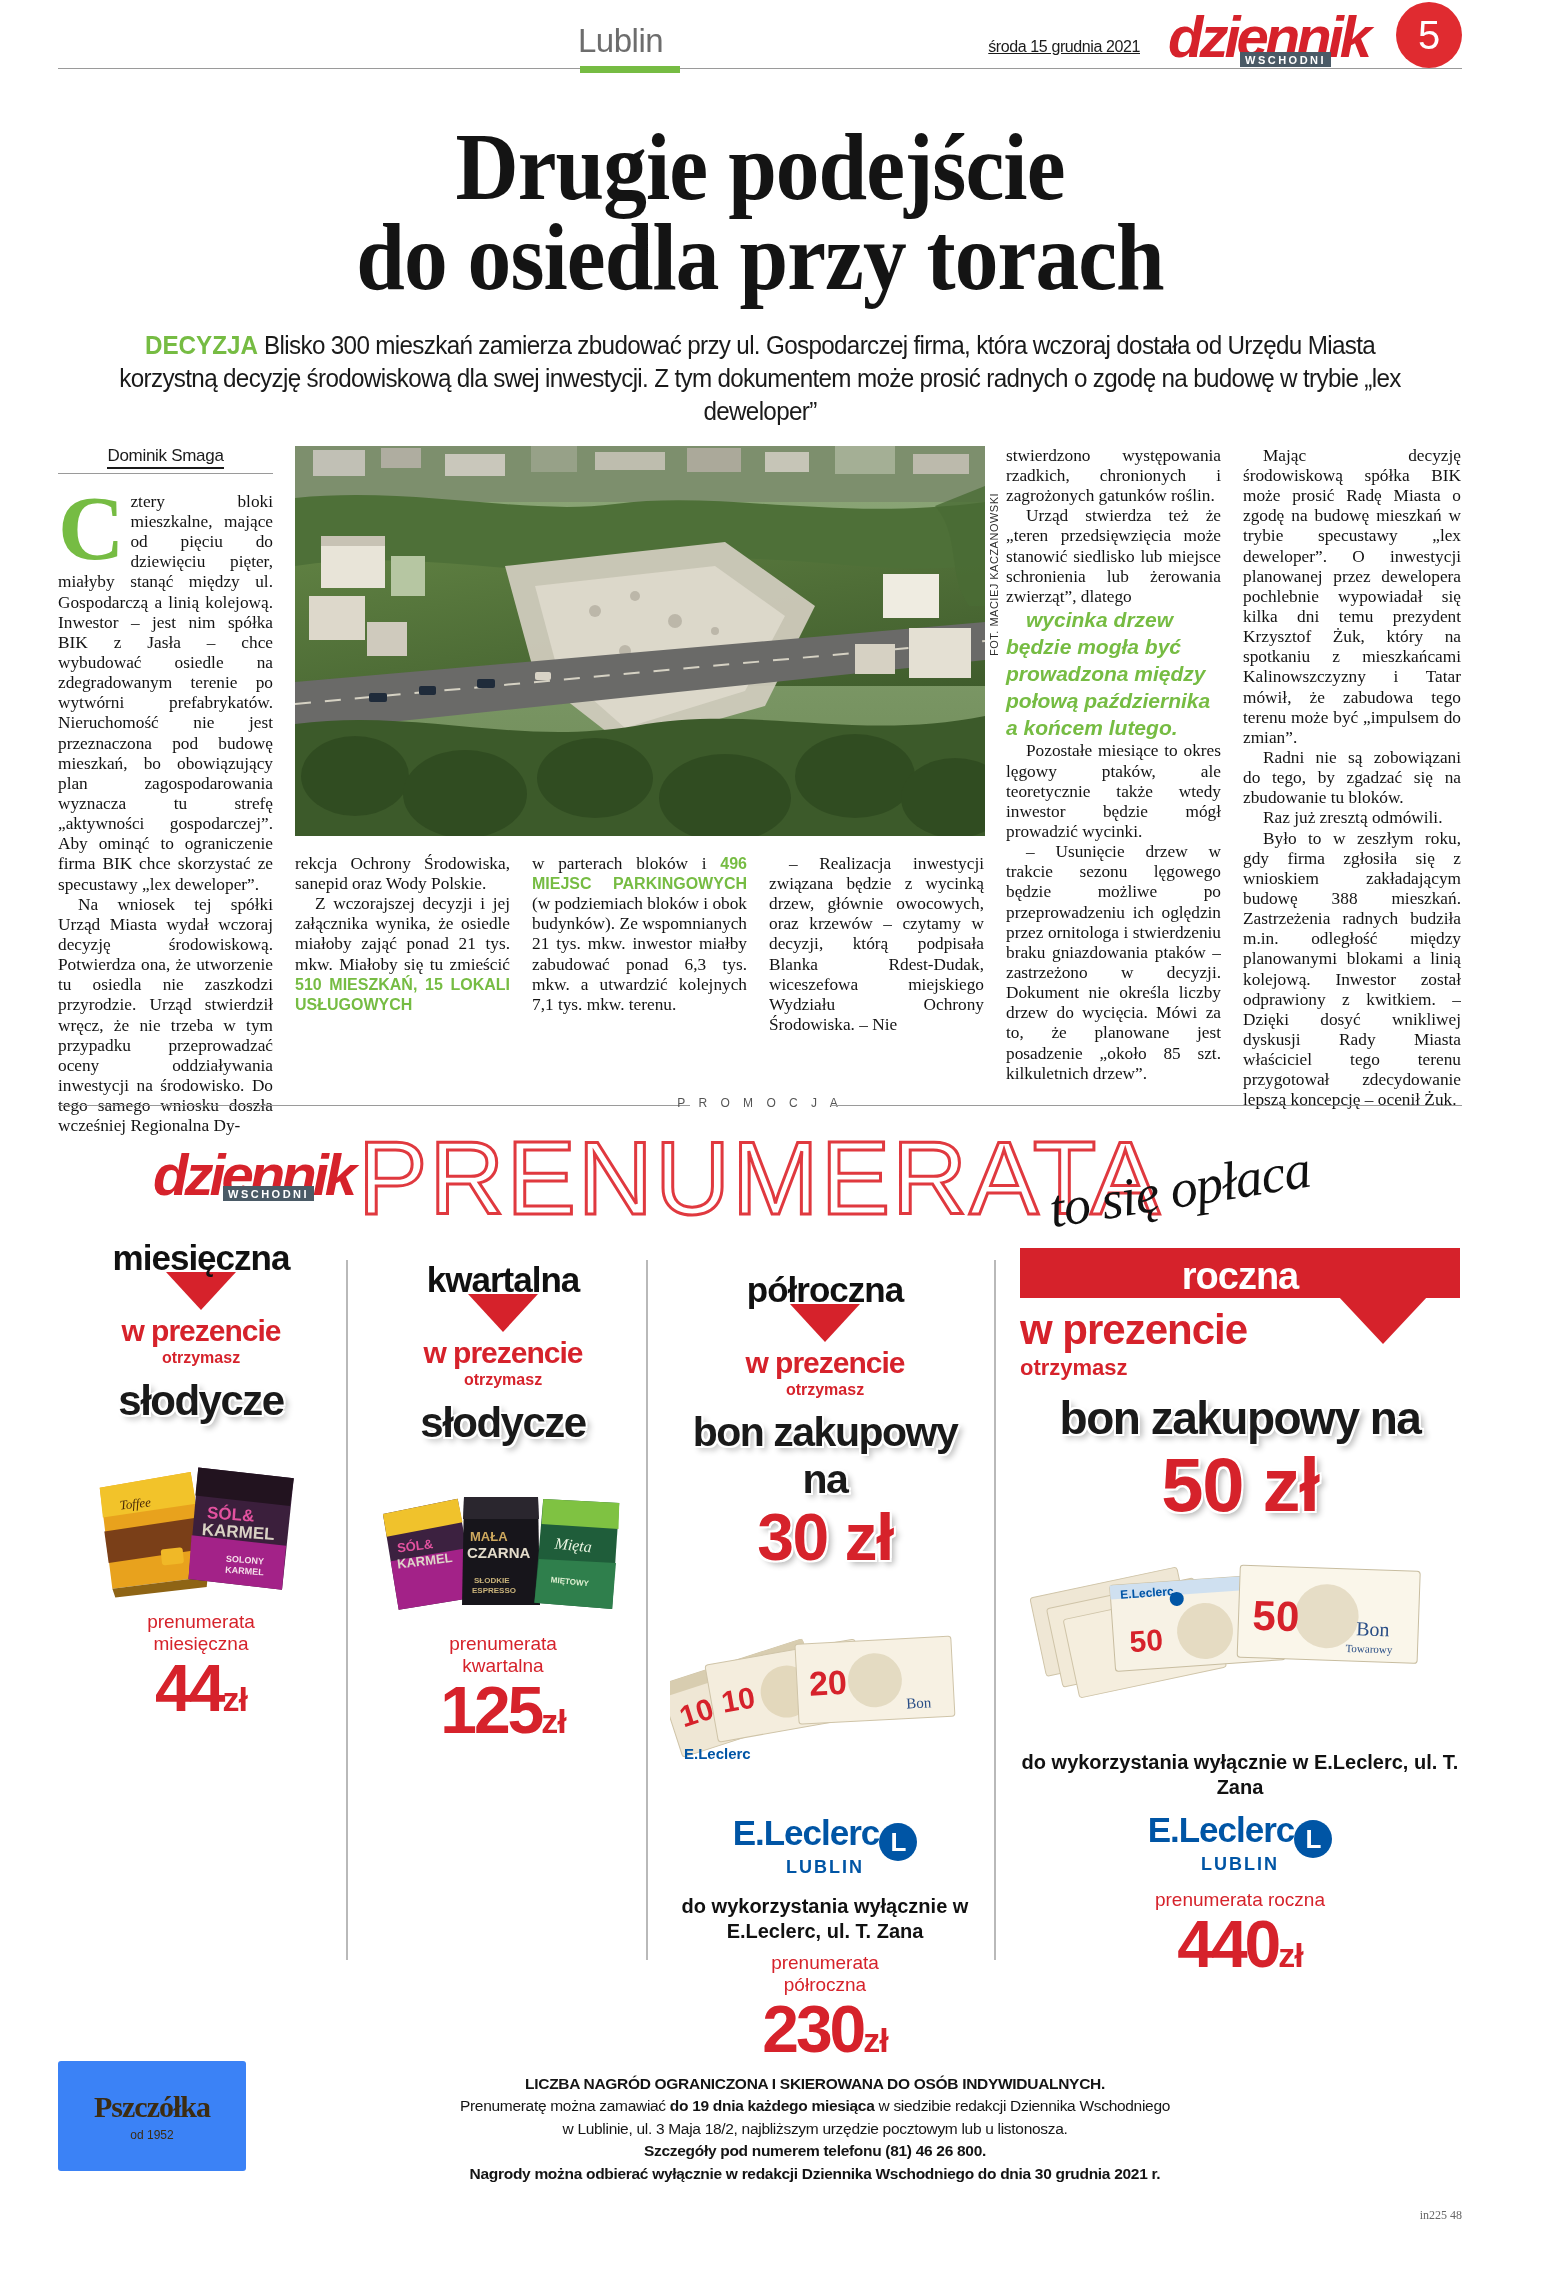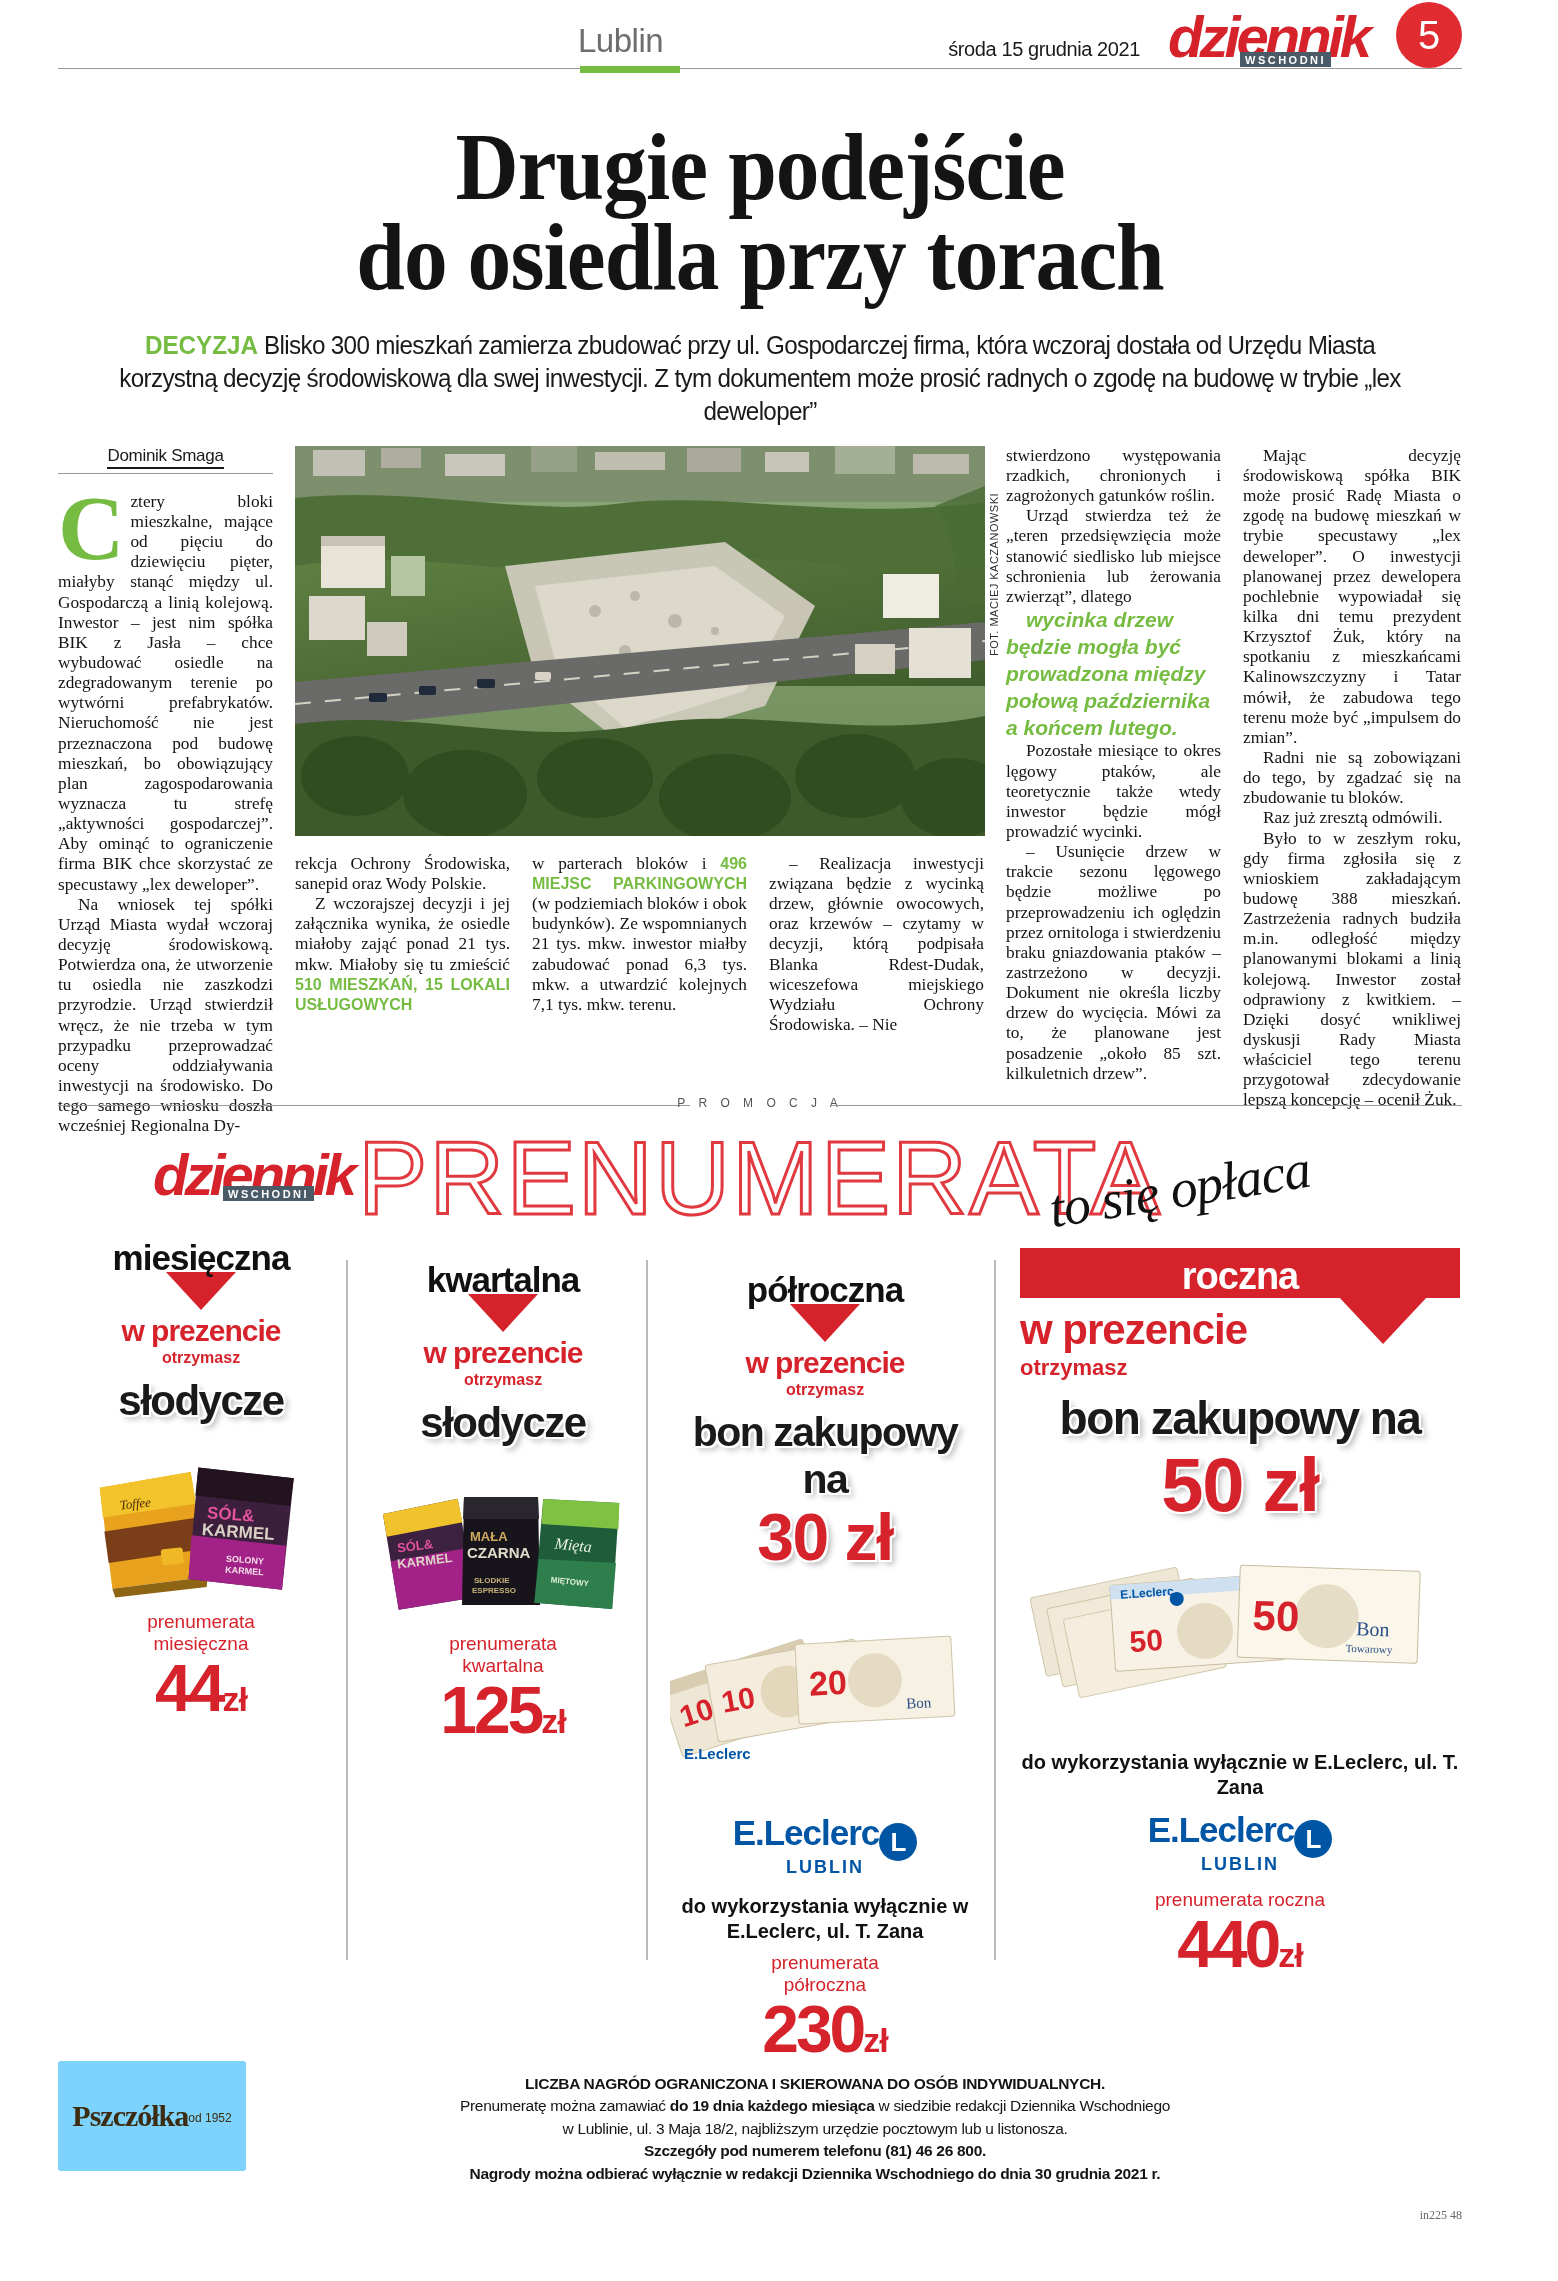--- a/index.html
+++ b/index.html
@@ -19,21 +19,21 @@
   .mh-rule { position:absolute; left:0; right:0; top:68px; height:1px; background:#9a9a9a; }
   .section-name {
     position:absolute; left:520px; top:22px;
     font-family:"Liberation Sans", sans-serif;
     font-size:33px; color:#6d6d6d; font-weight:400; letter-spacing:-0.5px;
   }
   .section-underline { position:absolute; left:522px; top:66px; width:100px; height:7px; background:#76bc43; }
   .mh-date {
     position:absolute; right:322px; top:38px;
     font-family:"Liberation Sans", sans-serif;
-    font-size:20px; color:#1a1a1a; letter-spacing:-0.4px;
+    font-size:16px; color:#1a1a1a; letter-spacing:-0.4px;text-decoration:underline;
   }
   .mh-logo { position:absolute; right:84px; top:8px; width:210px; height:62px; }
   .mh-logo .word {
     font-family:"Liberation Sans", sans-serif;
     font-weight:bold; font-style:italic; font-size:58px; color:#d6222b;
     letter-spacing:-4px; line-height:58px;
   }
   .mh-logo .sub {
     position:absolute; left:72px; bottom:3px;
     background:#4a5a66; color:#fff; font-family:"Liberation Sans", sans-serif;
@@ -209,21 +209,21 @@
   .leclerc .city { font-family:"Liberation Sans", sans-serif; font-weight:bold; font-size:18px; color:#0055a5; letter-spacing:2px; display:block; margin-top:-4px; }
   .usage { font-family:"Liberation Sans", sans-serif; font-weight:bold; font-size:20px; color:#111; line-height:1.25; margin-top:16px; }
 
   
   .illus { position:relative; height:180px; margin-top:6px; }
   .illus.tall { height:230px; }
 
   
   .pszczolka {
     position:absolute; left:58px; bottom:110px; width:188px; height:110px;
-    background:#7dd3fc; border-radius:3px; display:flex; flex-direction:row;
+    background:#3b82f6; border-radius:3px; display:flex; flex-direction:column;
     align-items:center; justify-content:center;
   }
   .pszczolka .nm { font-family:"Liberation Serif", serif; font-weight:bold; font-size:30px; color:#3c2c12; letter-spacing:-1px; }
   .pszczolka .yr { font-family:"Liberation Sans", sans-serif; font-size:12px; color:#3c2c12; margin-top:4px; }
 
   .fineprint {
     position:absolute; left:330px; right:220px; bottom:96px;
     text-align:center; font-family:"Liberation Sans", sans-serif;
     font-size:15.5px; line-height:1.45; color:#141414; letter-spacing:-0.3px;
   }

